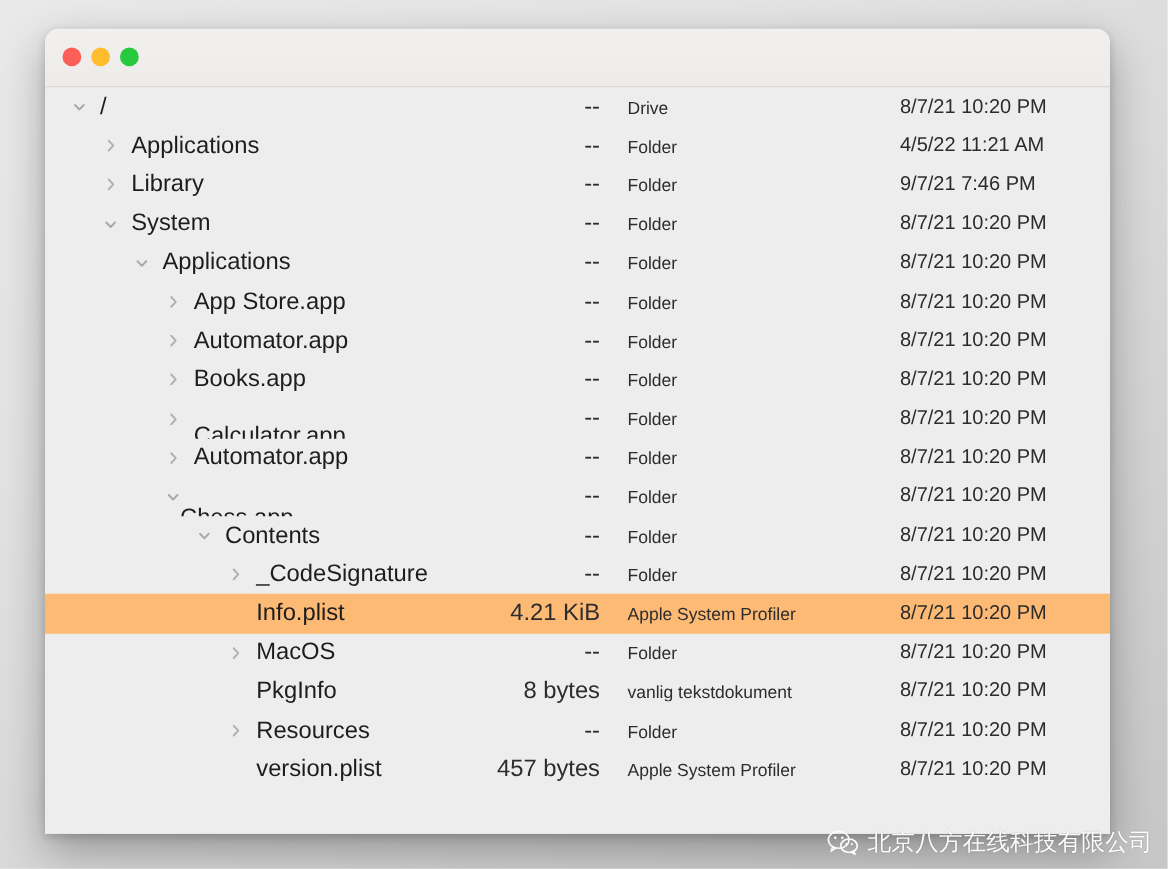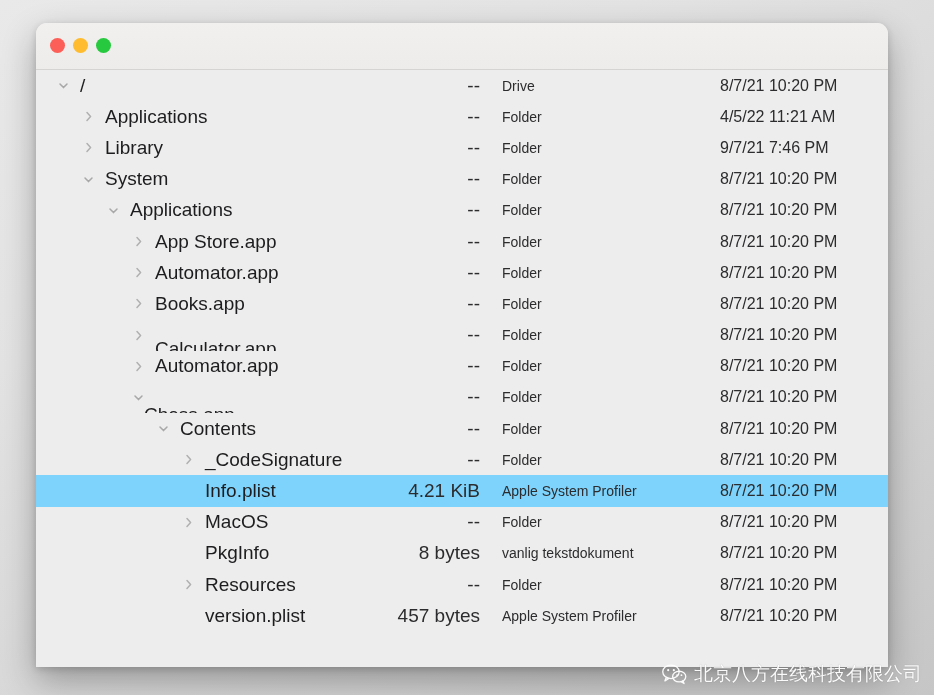--- a/index.html
+++ b/index.html
@@ -62,21 +62,21 @@
   .row {
     position: relative;
     height: 31.2px;
     display: flex;
     align-items: center;
     font-size: 19px;
     color: #1d1d1f;
     white-space: nowrap;
   }
   .row.selected {
-    background: #7dd3fc;
+    background: #fdba74;
   }
 
   .cell-name {
     position: relative;
     width: 330px;
     flex: none;
     display: flex;
     align-items: center;
     height: 100%;
     overflow: hidden;

